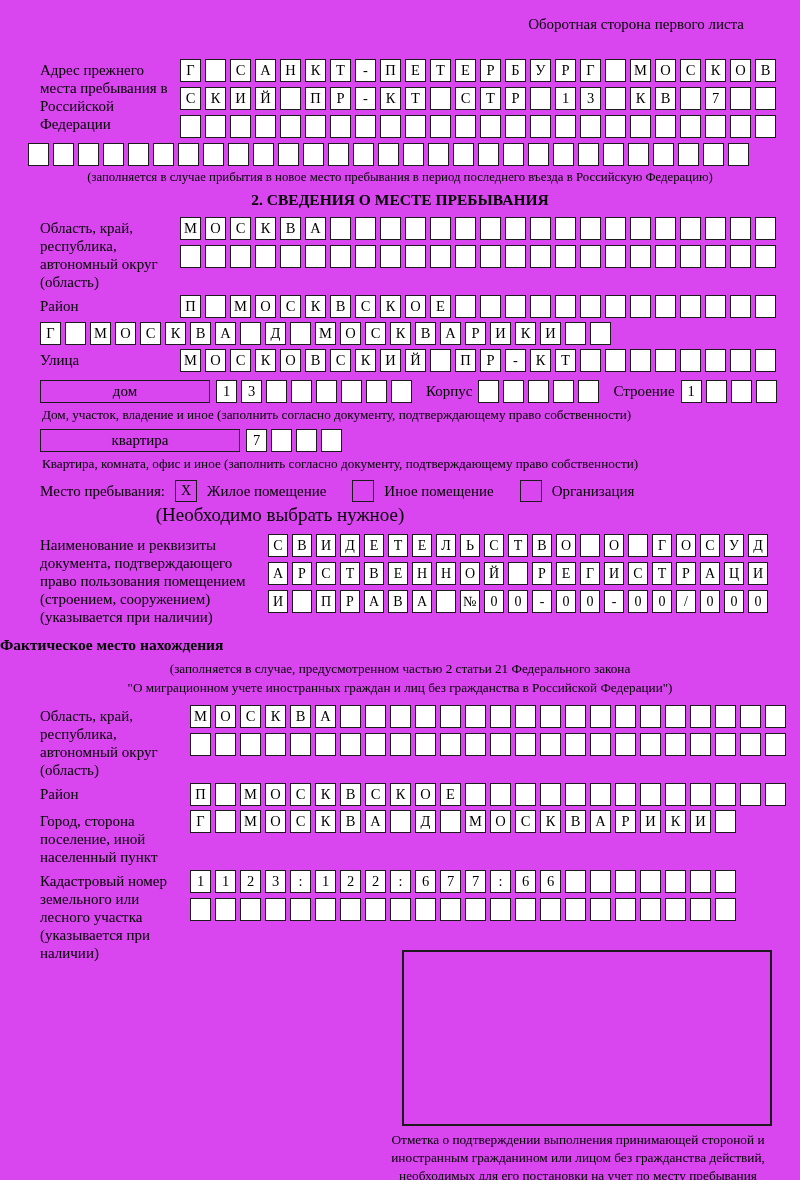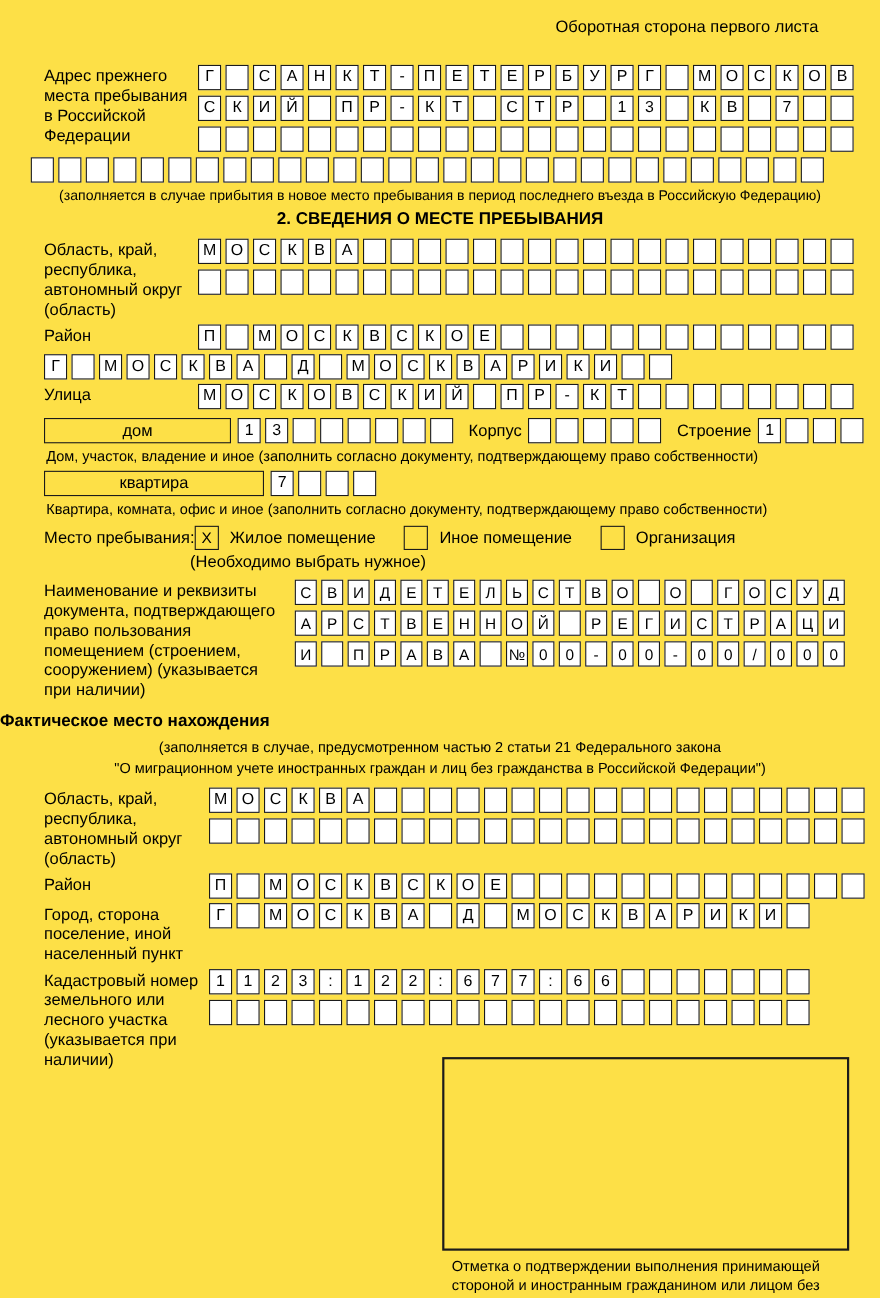--- a/index.html
+++ b/index.html
@@ -1,19 +1,19 @@
 <!DOCTYPE html>
 <html><head>
 <meta charset="utf-8">
 <style>
   * { margin:0; padding:0; box-sizing:border-box; }
   html,body { background:#ffffff; }
   .page {
-    width:800px; height:1180px; margin:0 auto; background:#fde047; color:#000;
-    font-family:Liberation Sans, sans-serif; font-size:15px;
+    width:800px; height:1180px; margin:0 auto; background:#d946ef; color:#000;
+    font-family:Liberation Serif, serif; font-size:15px;
     overflow:hidden; position:relative;
   }
   .page-note { text-align:right; padding:16px 56px 0 0; font-size:15px; }
 
   
   .cells { display:flex; gap:4px; }
   .cell {
     flex:0 0 21px; width:21px; height:23px; border:1.6px solid #1b1b1b;
     display:flex; align-items:center; justify-content:center;
     font-size:14.5px; line-height:1; background:#fff;
@@ -34,27 +34,27 @@
   .widebox {
     height:23px; border:1.6px solid #1b1b1b; display:flex; align-items:center; justify-content:center;
     font-size:15px; margin-right:6px;margin-left:12px;
   }
   .widebox.dom { width:170px; }
   .widebox.kvartira { width:200px; }
   .mini-label { font-size:15px; margin:0 6px 0 14px; }
   .caption { font-size:13.2px; margin:4px 0 0 42px; }
 
   .stayrow { display:flex; align-items:center; margin:8px 0 0 40px; }
-  .stayrow .stay-label { }
+  .stayrow .stay-label { margin-right:10px; }
   .stayrow .opt { margin:0 26px 0 10px; }
   .checkbox {
     flex:0 0 22px; width:22px; height:22px; border:1.6px solid #1b1b1b;
     display:inline-flex; align-items:center; justify-content:center; font-size:14px;
   }
-  .choose-note { font-size:15px; margin:2px 0 0 0; width:560px; text-align:center; }
+  .choose-note { font-size:19px; margin:2px 0 0 0; width:560px; text-align:center; }
 
   .fact-title { text-align:left; font-weight:bold; font-size:15.5px; margin-top:10px; }
   .fact-note { text-align:center; font-size:13.2px; line-height:19px; margin-top:5px; }
 
   .stamp-wrap { width:388px; margin:-12px 28px 0 auto; }
   .stamp-box { width:370px; height:176px; border:2px solid #1b1b1b; margin-left:18px; }
   .stamp-caption { text-align:center; font-size:13.3px; line-height:18px; margin-top:5px; }
 </style>
 </head>
 <body>

